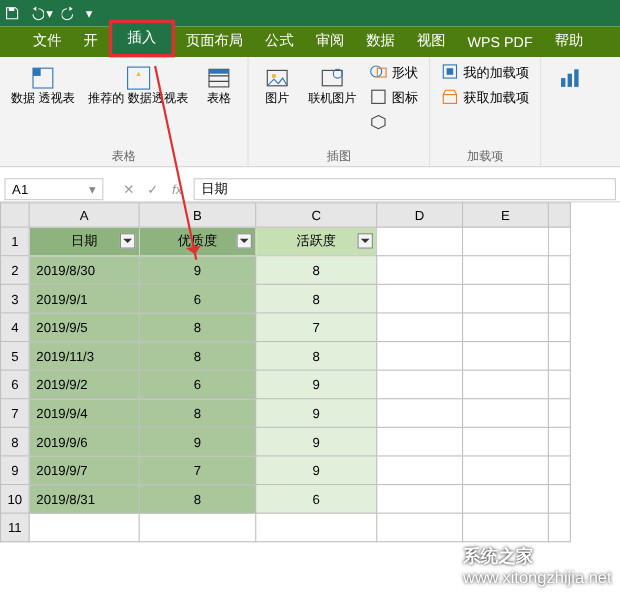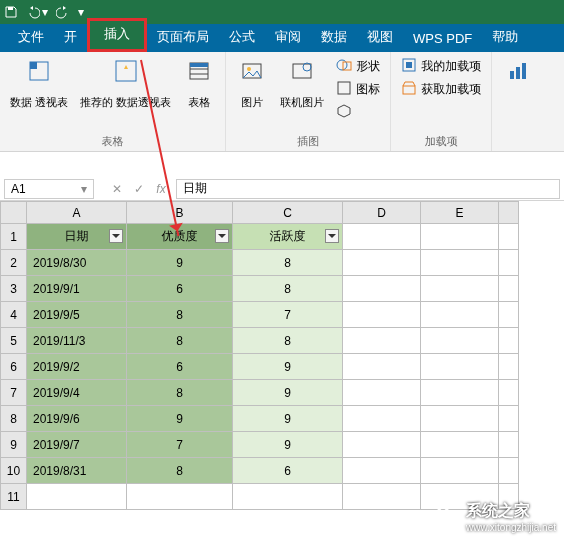--- a/index.html
+++ b/index.html
@@ -2,35 +2,35 @@
 <html><head>
 <meta charset="utf-8">
 <style>
   * { box-sizing: border-box; margin: 0; padding: 0; }
   body { font-family: "Microsoft YaHei", sans-serif; font-size: 12px; background: #fff; width: 564px; height: 542px; overflow: hidden; position: relative; }
   
   .titlebar { background: #217346; height: 24px; display: flex; align-items: center; padding: 0 4px; gap: 8px; }
   .titlebar .qa-btn { color: #fff; font-size: 12px; display: flex; align-items: center; gap: 2px; }
   .titlebar svg { fill: #fff; }
   
-  .tabbar { background: #0369a1; height: 28px; display: flex; align-items: flex-end; padding: 0 8px; }
+  .tabbar { background: #4d7c0f; height: 28px; display: flex; align-items: flex-end; padding: 0 20px; }
   .tab { color: #fff; padding: 6px 10px; font-size: 13px; cursor: pointer; }
   .tab.insert-highlight { border: 3px solid #e03030; background: #217346; color:#fff; padding:4px 14px 6px; }
   
   .ribbon { background: #f3f3f3; height: 100px; border-bottom: 1px solid #d4d4d4; display: flex; }
   .ribbon-group { border-right: 1px solid #e0e0e0; padding: 4px 6px 2px; display: flex; flex-direction: column; align-items: center; justify-content: space-between; }
   .ribbon-group-items { display: flex; gap: 4px; }
-  .ribbon-btn { display: flex; flex-direction: column; align-items: center; gap: 12px; padding: 2px 4px; cursor: pointer; min-width: 40px; }
+  .ribbon-btn { display: flex; flex-direction: column; align-items: center; gap: 0; padding: 2px 4px; cursor: pointer; min-width: 40px; }
   .ribbon-btn-small { padding: 1px 4px; display: flex; align-items: center; gap: 4px; cursor: pointer; white-space: nowrap; }
   .ribbon-btn .icon { width: 26px; height: 26px; display: flex; align-items: center; justify-content: center; }
   .ribbon-btn .lbl { font-size: 11px; text-align: center; line-height: 1.1; }
   .ribbon-group-label { font-size: 11px; color: #666; text-align: center; padding-top: 2px; }
   .ribbon-vlist { display: flex; flex-direction: column; gap: 2px; }
   
-  .formula-bar { height: 24px; border-bottom: 1px solid #d4d4d4; display: flex; align-items: center; margin-top: 25px; }
+  .formula-bar { height: 24px; border-bottom: 1px solid #d4d4d4; display: flex; align-items: center; margin-top: 8px; }
   .name-box { width: 90px; border: 1px solid #ccc; height: 20px; padding: 0 6px; margin-left: 4px; display:flex; align-items:center; justify-content:space-between; }
   .fb-sep { width: 12px; }
   .fb-btn { width: 22px; text-align: center; color: #999; }
   .formula-input { flex: 1; border: 1px solid #ccc; height: 20px; padding: 0 6px; margin: 0 4px; display:flex; align-items:center; }
   
   .sheet-area { position: relative; }
   .sheet { border-collapse: collapse; table-layout: fixed; }
   .sheet th, .sheet td { border: 1px solid #bfbfbf; font-size: 12px; }
   .sheet .corner { background: #e6e6e6; width: 26px; height: 22px; }
   .sheet .colhdr { background: #e6e6e6; height: 22px; font-weight: normal; }
@@ -45,21 +45,21 @@
   .filter-drop::after { content:""; border: 4px solid transparent; border-top-color:#333; position: relative; top:2px; }
   .colA { width: 100px; }
   .colB { width: 106px; }
   .colCw { width: 110px; }
   .colDE { width: 78px; }
   
   .arrow-line { position: absolute; top: 60px; left: 140px; width: 2px; height: 180px; background: #e03030; transform: rotate(-12deg); transform-origin: top; pointer-events:none;}
   .arrow-line::after { content:""; position:absolute; bottom:-2px; left:-6px; border:7px solid transparent; border-top-color:#e03030; }
   
   .watermark { position: absolute; right: 8px; bottom: 8px; color: #fff; font-size: 16px; display: flex; align-items: center; gap: 6px; text-shadow: 0 0 3px #000; }
-  .watermark .sub { font-size: 10px; display:block; }
+  .watermark .sub { font-size: 15px; display:block; }
   .wm-icon { width: 34px; height: 34px; }
 </style>
 </head>
 <body>
 
 <div class="titlebar">
   <span class="qa-btn">
     <svg width="14" height="14" viewBox="0 0 14 14">
         <path d="M2 2h8l2 2v8H2z" fill="none" stroke="#fff"></path>
         <rect x="4" y="2" width="5" height="3" fill="#fff"></rect>

